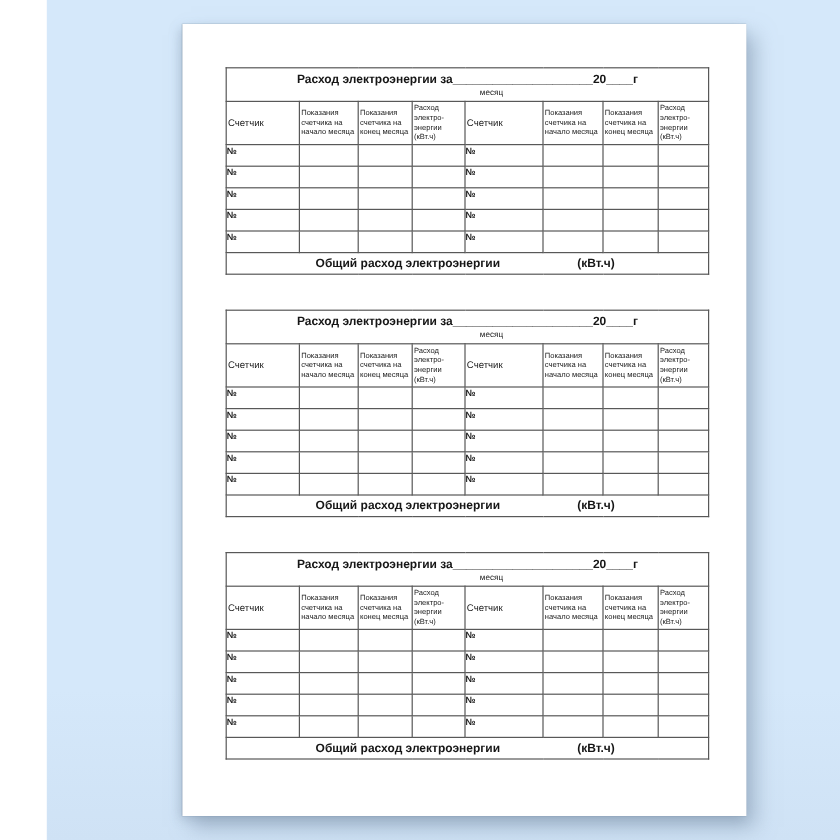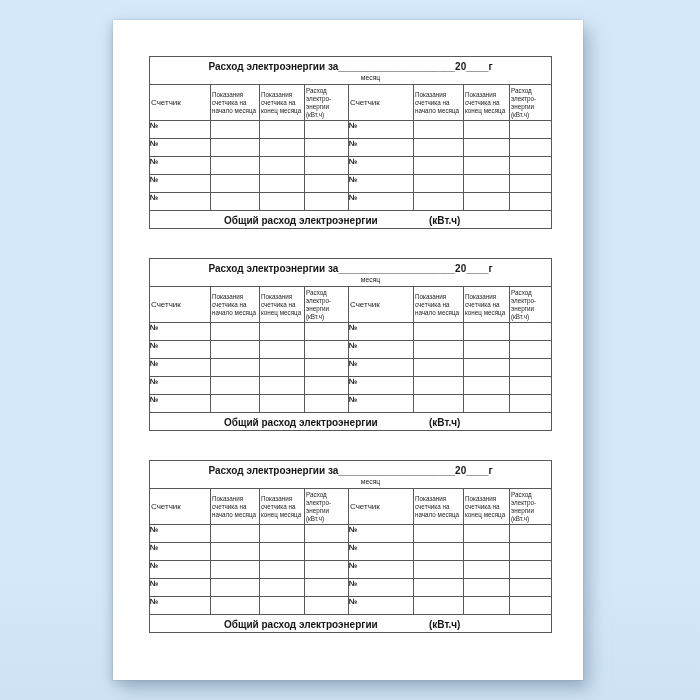--- a/index.html
+++ b/index.html
@@ -2,20 +2,21 @@
 <html style="--background: #d5e8fa; --page: #ffffff; --border: #585858; --text: #161616;"><head>
 <meta charset="utf-8">
 <style>
   * { margin:0; padding:0; box-sizing:border-box; }
   html,body { width:700px; height:700px; overflow:hidden; }
   body { font-family:"Liberation Sans", sans-serif; color:#161616; }
 
   .scene {
     position:absolute; inset:0;
     background: linear-gradient(180deg, var(--background) 0%, var(--background) 82%, #cfe2f5 100%);
+    margin-left: 39px;
   }
   .page {
     position:absolute; left:113px; top:20px; width:470px; height:660px;
     background: var(--page);
     box-shadow: -3px 3px 8px rgba(128,150,172,0.35),
                  7px 9px 16px rgba(122,144,168,0.55),
                  0 0 1px rgba(90,110,130,0.65);
   }
   .table-slot { position:absolute; left:36px; width:402px; height:180px; }
   .table-slot:nth-of-type(1) { top:36px; }
@@ -47,21 +48,21 @@
 
   tr.data td { height:18px; vertical-align:top; background:#fff; }
   td.no { font-size:7.5px; font-weight:bold; padding:2px 0 0 3px; }
 
   tr.foot td { height:18px; position:relative; }
   .foot-label, .foot-unit {
     position:absolute; top:50%; transform:translateY(-50%);
     font-size:10px; font-weight:bold; white-space:nowrap;
   }
   .foot-label { left:74px; }
-  .foot-unit  { left:279px; }
+  .foot-unit  { left:292px; }
 </style>
 </head>
 <body>
 
 <div class="scene">
   <div class="page" id="page">
   <div class="table-slot">
     <table class="report">
       <colgroup>
         <col style="width:61px">

